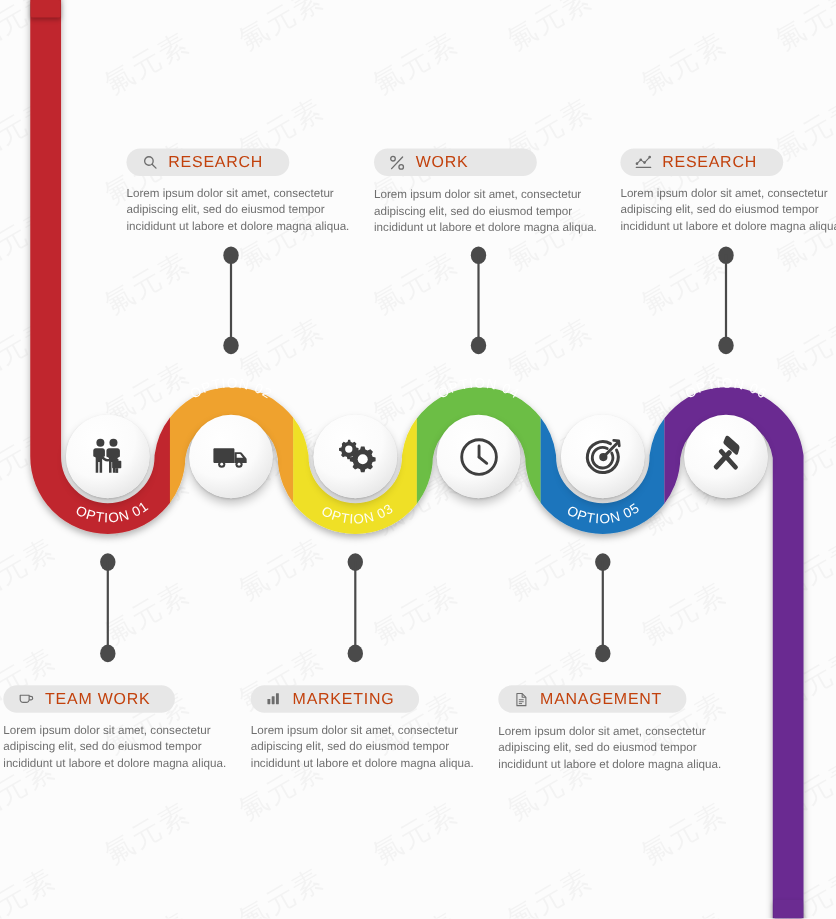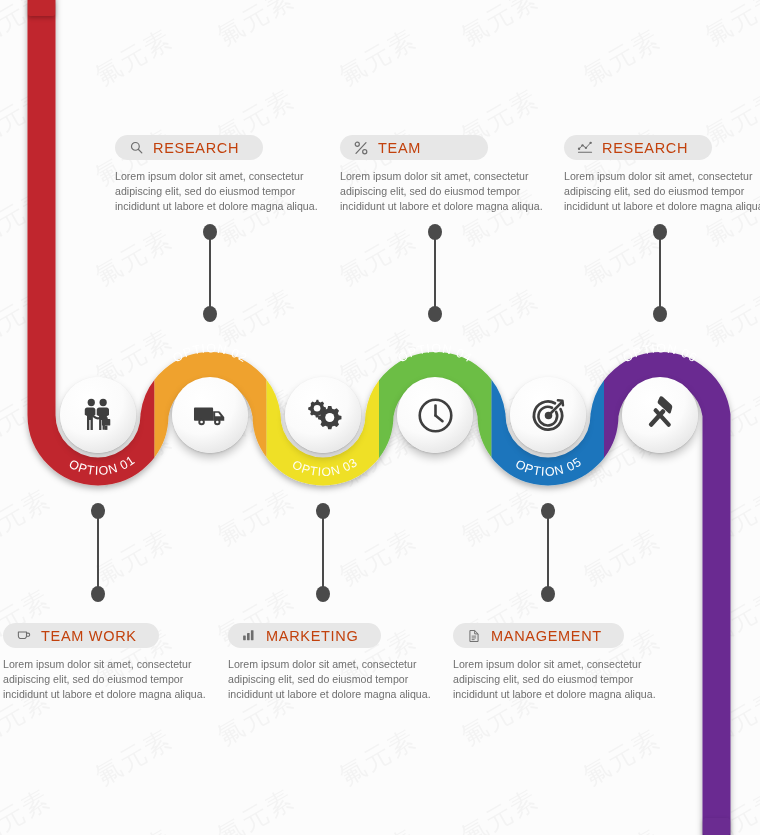--- a/index.html
+++ b/index.html
@@ -394,21 +394,21 @@
           <span class="ttl">RESEARCH</span>
         </div><div class="body-text">Lorem ipsum dolor sit amet, consectetur adipiscing elit, sed do eiusmod tempor incididunt ut labore et dolore magna aliqua.</div></div>
       <div class="info-block" style="left: 340px; top: 135px;"><div class="pill">
           <span class="ico">
             <svg viewBox="0 0 24 24" width="16" height="16" fill="none" stroke="currentColor" stroke-width="1.8">
               <circle cx="6.4" cy="6.4" r="3.1"></circle>
               <circle cx="17.6" cy="17.6" r="3.1"></circle>
               <line x1="19.5" y1="4" x2="4.5" y2="20" stroke-linecap="round"></line>
             </svg>
           </span>
-          <span class="ttl">TEAM</span>
+          <span class="ttl">WORK</span>
         </div><div class="body-text">Lorem ipsum dolor sit amet, consectetur adipiscing elit, sed do eiusmod tempor incididunt ut labore et dolore magna aliqua.</div></div>
       <div class="info-block" style="left: 564px; top: 135px;"><div class="pill">
           <span class="ico">
             <svg viewBox="0 0 24 24" width="17" height="15" fill="none" stroke="currentColor" stroke-width="1.6">
               <polyline points="2.5,14 8,8.5 13.5,12.5 21,4.5" stroke-linejoin="round" stroke-linecap="round"></polyline>
               <circle cx="2.5" cy="14" r="1.9" fill="currentColor" stroke="none"></circle>
               <circle cx="8" cy="8.5" r="1.9" fill="currentColor" stroke="none"></circle>
               <circle cx="13.5" cy="12.5" r="1.9" fill="currentColor" stroke="none"></circle>
               <circle cx="21" cy="4.5" r="1.9" fill="currentColor" stroke="none"></circle>
               <line x1="1.5" y1="19.5" x2="22.5" y2="19.5" stroke-width="1.7" stroke-linecap="round"></line>

